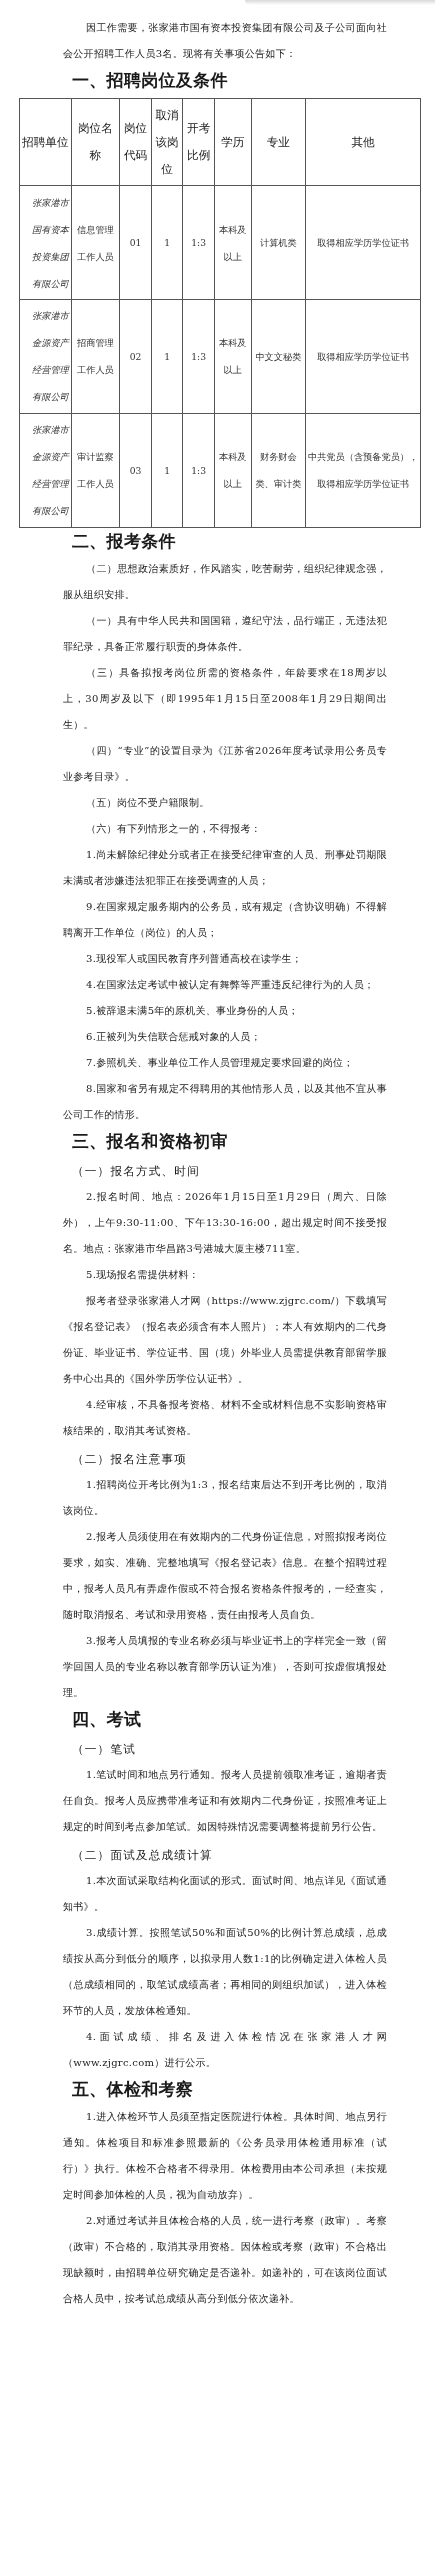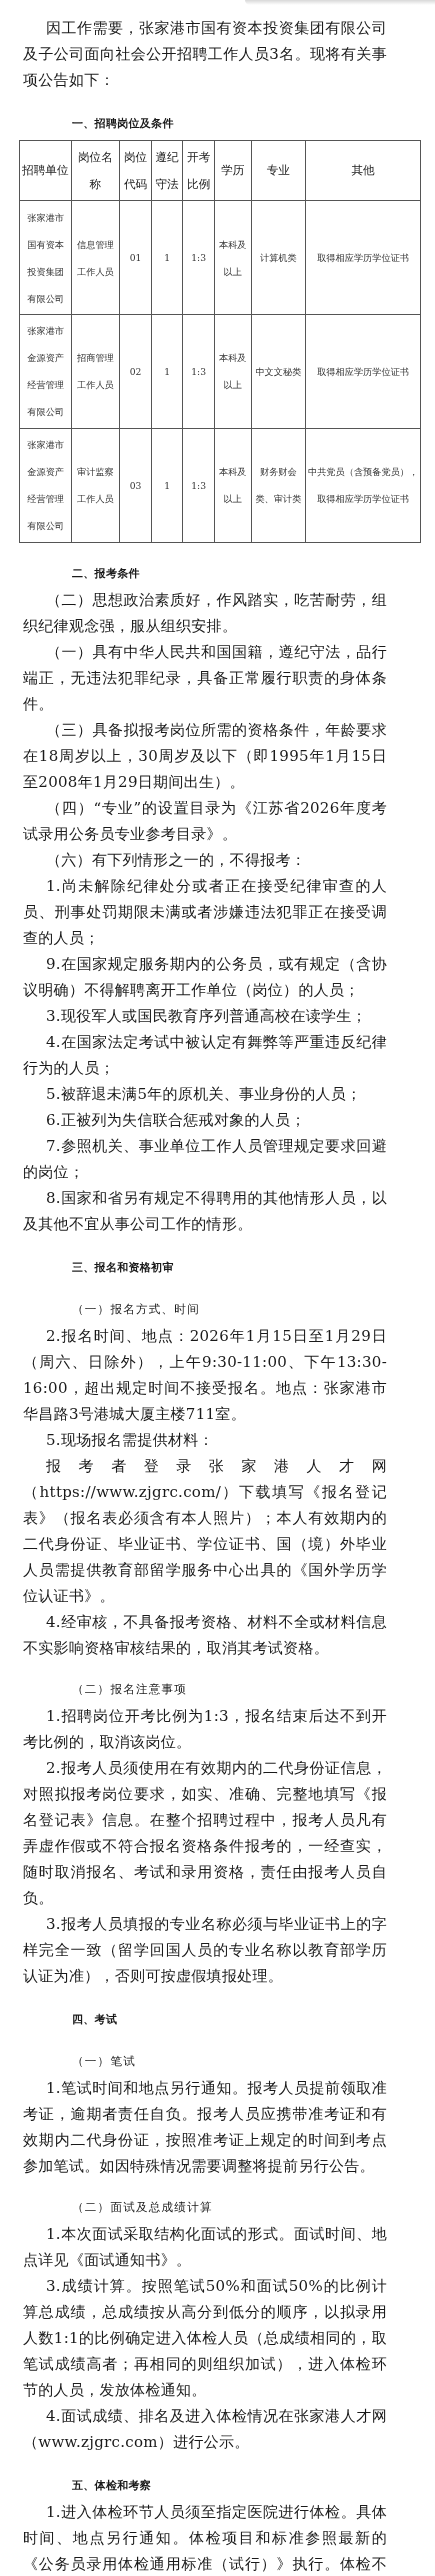--- a/index.html
+++ b/index.html
@@ -9,80 +9,79 @@
     color: #1a1a1a;
     position: relative;
   }
   .top-shadow {
     position: absolute; top: 0; right: 0; width: 190px; height: 4.9px;
     background: linear-gradient(#d8d8d8, #f4f4f4 70%, #ffffff);
     border-bottom-left-radius: 6.1px;
   }
   .doc { padding: 14.7px 0 18.4px 0; }
   .para {
-    margin: 0 48px 0 23px;
-    font-size: 15px;
+    margin: 0 48px 0 63px;
+    font-size: 10px;
     line-height: 26px;
     text-align: justify;
     text-indent: 23px;
     letter-spacing: 0.3px;
   }
   .h1 {
-    margin: 16px 48px 0 72px;
+    margin: 0 48px 0 72px;
     font-family: Liberation Serif, serif;
     font-weight: bold;
-    font-size: 11px;
+    font-size: 17px;
     line-height: 28px;
     letter-spacing: 0.3px;
   }
   .h2 {
-    margin: 16px 48px 0 72px;
+    margin: 2px 48px 0 72px;
     font-size: 11.6px;
     line-height: 26px;
     letter-spacing: 1.2px;
-    font-family: Liberation Serif, serif;
   }
   table.jobs {
     border-collapse: collapse;
     margin: 3.7px 0 0 19px;
     width: 402px;
     font-size: 9.2px;
     color: #333;
   }
   table.jobs th, table.jobs td {
     border: 0.6px solid #555;
     text-align: center;
     vertical-align: middle;
     padding: 2.4px 1.8px;
     line-height: 27px;
     font-weight: normal;
   }
   table.jobs th {
     font-size: 11.6px; color: #1a1a1a; line-height: 27px; height: 54px; text-align: center;
   }
-  table.jobs td.unit { text-align: left; padding-left: 7.3px; }
+  table.jobs td.unit { text-align: right; padding-left: 7.3px; font-style: italic; }
 </style>
 </head>
 <body>
 
 <div class="top-shadow"></div>
 
 <div class="doc">
 
   <p class="para">因工作需要，张家港市国有资本投资集团有限公司及子公司面向社会公开招聘工作人员3名。现将有关事项公告如下：</p>
 
   <div class="h1">一、招聘岗位及条件</div>
 
   <table class="jobs">
     <thead>
       <tr>
         <th style="width:47px">招聘单位</th>
         <th style="width:44px">岗位名称</th>
         <th style="width:27px">岗位代码</th>
-        <th style="width:27px">遵纪守法</th>
+        <th style="width:27px">取消该岗位</th>
         <th style="width:27px">开考比例</th>
         <th style="width:32px">学历</th>
         <th style="width:50px">专业</th>
         <th>其他</th>
       </tr>
     </thead>
     <tbody>
       <tr>
         <td class="unit">张家港市国有资本投资集团有限公司</td>
         <td>信息管理工作人员</td>
@@ -114,20 +113,21 @@
         <td>中共党员（含预备党员），取得相应学历学位证书</td>
       </tr>
     </tbody>
   </table>
 
   <div class="h1">二、报考条件</div>
   <p class="para">（二）思想政治素质好，作风踏实，吃苦耐劳，组织纪律观念强，服从组织安排。</p>
   <p class="para">（一）具有中华人民共和国国籍，遵纪守法，品行端正，无违法犯罪纪录，具备正常履行职责的身体条件。</p>
   <p class="para">（三）具备拟报考岗位所需的资格条件，年龄要求在18周岁以上，30周岁及以下（即1995年1月15日至2008年1月29日期间出生）。</p>
   <p class="para">（四）“专业”的设置目录为《江苏省2026年度考试录用公务员专业参考目录》。</p>
+  <p class="para">（五）岗位不受户籍限制。</p>
   <p class="para">（六）有下列情形之一的，不得报考：</p>
   <p class="para">1.尚未解除纪律处分或者正在接受纪律审查的人员、刑事处罚期限未满或者涉嫌违法犯罪正在接受调查的人员；</p>
   <p class="para">9.在国家规定服务期内的公务员，或有规定（含协议明确）不得解聘离开工作单位（岗位）的人员；</p>
   <p class="para">3.现役军人或国民教育序列普通高校在读学生；</p>
   <p class="para">4.在国家法定考试中被认定有舞弊等严重违反纪律行为的人员；</p>
   <p class="para">5.被辞退未满5年的原机关、事业身份的人员；</p>
   <p class="para">6.正被列为失信联合惩戒对象的人员；</p>
   <p class="para">7.参照机关、事业单位工作人员管理规定要求回避的岗位；</p>
   <p class="para">8.国家和省另有规定不得聘用的其他情形人员，以及其他不宜从事公司工作的情形。</p>
 

